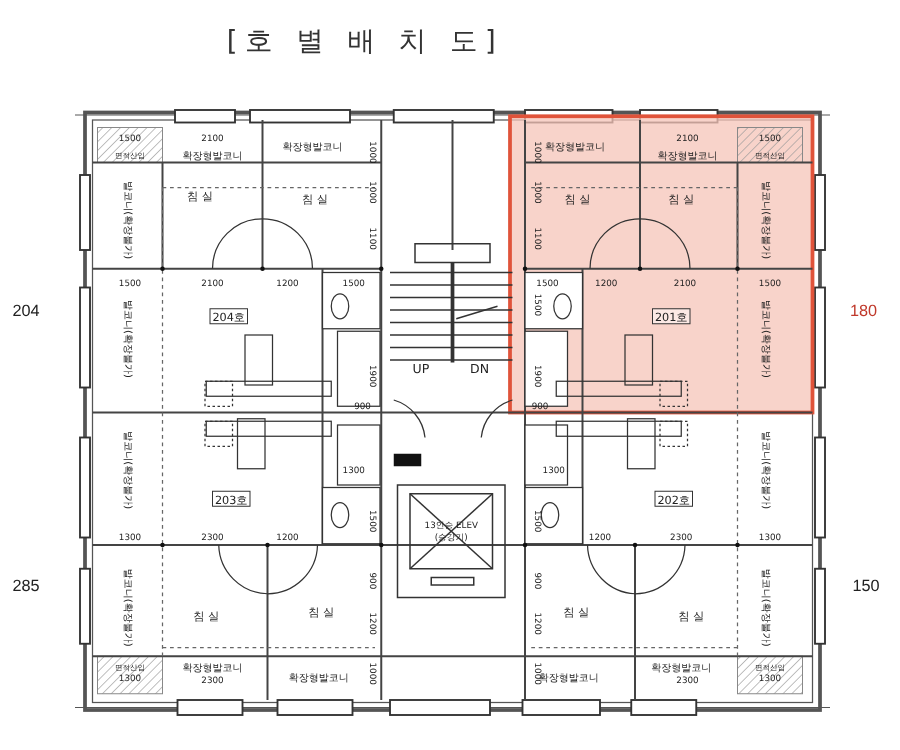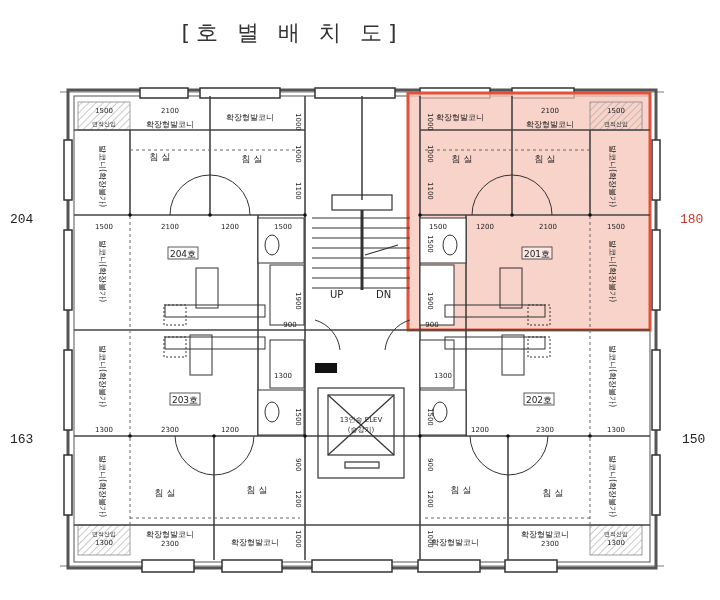--- a/index.html
+++ b/index.html
@@ -1,29 +1,29 @@
 <!DOCTYPE html>
 <html><head>
 <meta charset="utf-8">
 <style>
   html,body{margin:0;padding:0;background:#ffffff;}
   body{width:720px;height:600px;position:relative;overflow:hidden;font-family:"DejaVu Sans",sans-serif;color:#222;}
   .title{position:absolute;left:0;top:18px;width:584px;text-align:center;font-size:22px;letter-spacing:6px;color:#333;}
-  .side{position:absolute;font-size:13px;font-family:Liberation Mono, monospace;}
+  .side{position:absolute;font-size:13px;font-family:Liberation Sans, sans-serif;margin-top:29px;}
   svg{position:absolute;left:0;top:0;}
   .t{font-family:"DejaVu Sans",sans-serif;fill:#222;}
 </style>
 </head>
 <body>
 
 <div class="title">[호 별 배 치 도]</div>
 
 <div class="side" style="left:10px;top:212px;">204</div>
 <div class="side" style="left:680px;top:212px;color:#c0392b;">180</div>
-<div class="side" style="left:10px;top:432px;">163</div>
+<div class="side" style="left:10px;top:432px;">285</div>
 <div class="side" style="left:682px;top:432px;">150</div>
 
 <svg width="720" height="600" viewBox="0 0 720 600">
   <defs>
     <pattern id="hatch" width="5" height="5" patternUnits="userSpaceOnUse" patternTransform="rotate(45)">
       <line x1="0" y1="0" x2="0" y2="5" stroke="#999" stroke-width="1"></line>
     </pattern>
   </defs>
 
   <g fill="none" stroke="#555">

